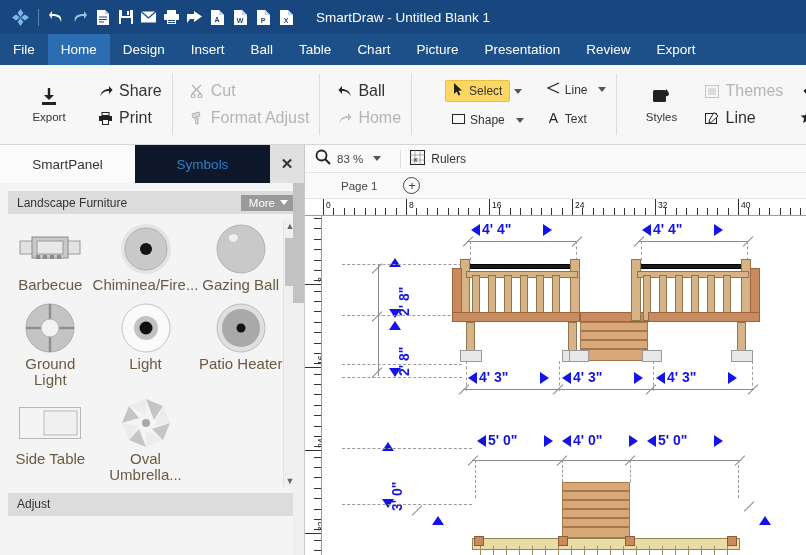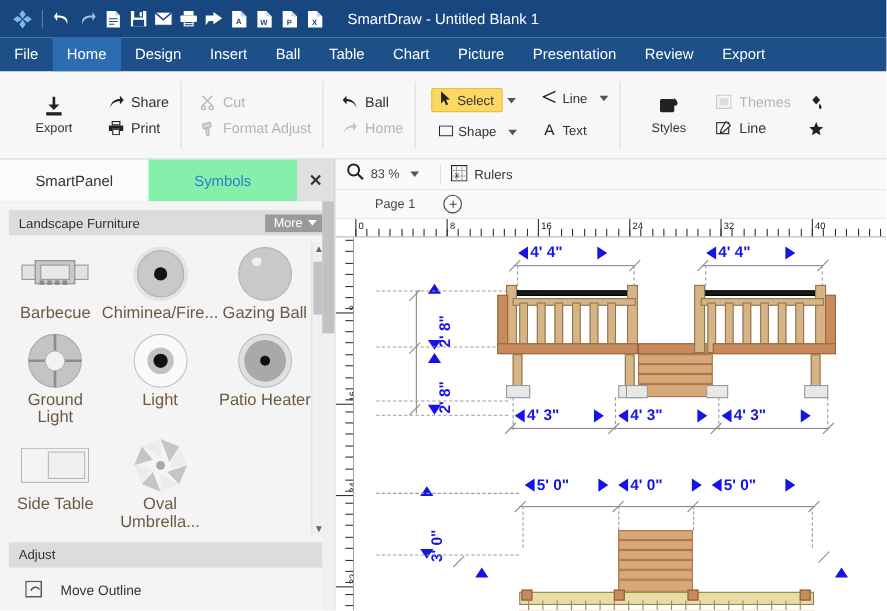--- a/index.html
+++ b/index.html
@@ -46,21 +46,21 @@
     content: ""; position: absolute; left: 0; top: 9px; bottom: 9px;
     width: 1px; background: #dddddd;
   }
   .big-btn {
     display: flex; flex-direction: column; align-items: center; justify-content: center;
     width: 54px; cursor: pointer; gap: 3px;
   }
   .big-btn .lbl { font-size: 11.5px; color: #333; }
   .stack2 { display: flex; flex-direction: column; justify-content: center; gap: 9px; }
   .srow {
-    display: flex; align-items: center; gap: 6px; font-size: 13px;
+    display: flex; align-items: center; gap: 6px; font-size: 16px;
     color: #333; cursor: pointer; white-space: nowrap;
   }
   .srow.dis { color: #b4b4b4; cursor: default; }
   .srow .ic { width: 15px; height: 15px; display: flex; align-items: center; justify-content: center; flex: 0 0 15px; }
   .tool-chip {
     display: flex; align-items: center; gap: 5px; padding: 2px 7px;
     border-radius: 2px; font-size: 12px; color: #333; cursor: pointer;
   }
   .tool-chip.sel { background: #fcd764; border: 1px solid #e7bf45; }
   .caret-sm {
@@ -68,21 +68,21 @@
     border-right: 4px solid transparent; border-top: 5px solid #555;
     margin-left: 4px; cursor: pointer;
   }
 
   
   .body { display: flex; height: 410px; }
 
   
   .panel { width: 305px; background: #f4f4f4; border-right: 1px solid #c9c9c9;
            display: flex; flex-direction: column; position: relative; }
-  .panel-tabs { height: 38px; display: flex; align-items: stretch; background: #86efac; }
+  .panel-tabs { height: 38px; display: flex; align-items: stretch; background: #0f172a; }
   .ptab {
     flex: 1; display: flex; align-items: center; justify-content: center;
     font-size: 13.5px; cursor: pointer; color: #3b3b3b;
   }
   .ptab.active { background: #fbfbfb; color: #333; }
   .ptab.link { color: #2f7fc7; }
   .ptab-close {
     width: 34px; display: flex; align-items: center; justify-content: center;
     font-size: 15px; font-weight: bold; color: #333; cursor: pointer; background: #e0e0e0;
   }
@@ -398,21 +398,21 @@
           <span class="ic">
             <svg width="14" height="13" viewBox="0 0 14 13">
                 <path d="M1 12 C2 6 6 4 10 4 V1 L13.5 5 L10 9 V6 C6.5 6 3 7 1 12 Z" fill="#c0c0c0"></path>
               </svg>
           </span>
           <span>Home</span>
         </div>
       </div>
     </div>
 
-    <div class="rgroup" style="padding-left:15px;gap:10px;">
+    <div class="rgroup" style="padding-left:34px;gap:10px;">
       <div class="stack2">
         <div style="display:flex;align-items:center;">
           <div class="tool-chip sel">
             <span class="ic">
               <svg width="11" height="13" viewBox="0 0 11 13">
                   <path d="M1 0 L1 11 L3.6 8.4 L5.6 12.6 L7.4 11.8 L5.4 7.7 L9 7.4 Z" fill="#222"></path>
                 </svg>
             </span>
             <span>Select</span>
           </div>
@@ -637,29 +637,20 @@
             </div>
             <div class="sb-arrow">▼</div>
           </div>
         </div>
 
 
         <div class="psec">
           <span>Adjust</span>
         </div>
 
-        <div class="prow" style="padding-top:11px;">
-          <span class="pic">
-            <svg width="19" height="18" viewBox="0 0 19 18">
-                <rect x="0.5" y="0.5" width="14" height="14" fill="none" stroke="#555" stroke-width="1.3"></rect>
-                <path d="M5 9 C7 5 11 5 13 8" fill="none" stroke="#555" stroke-width="1.3"></path>
-              </svg>
-          </span>
-          <span>Move Outline</span>
-        </div>
       </div>
 
       <div class="panel-vsb">
         <div class="th"></div>
       </div>
     </div>
 
     <div class="right">
 
       <div class="ztoolbar">

